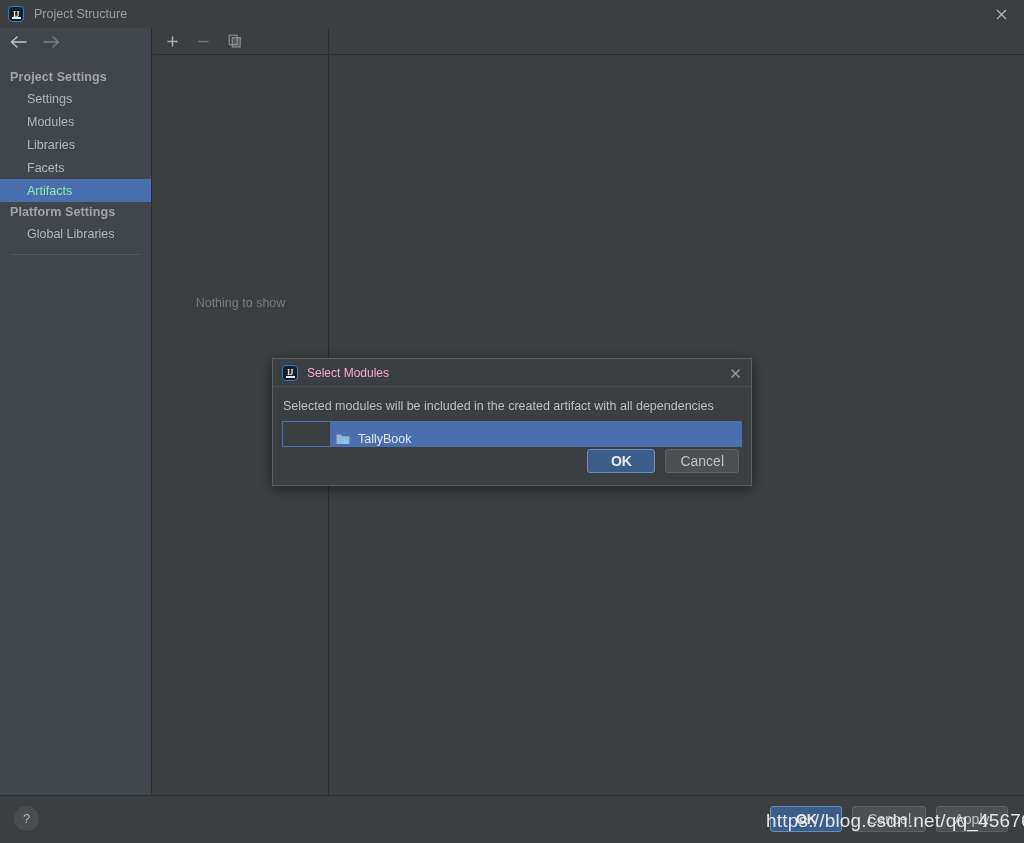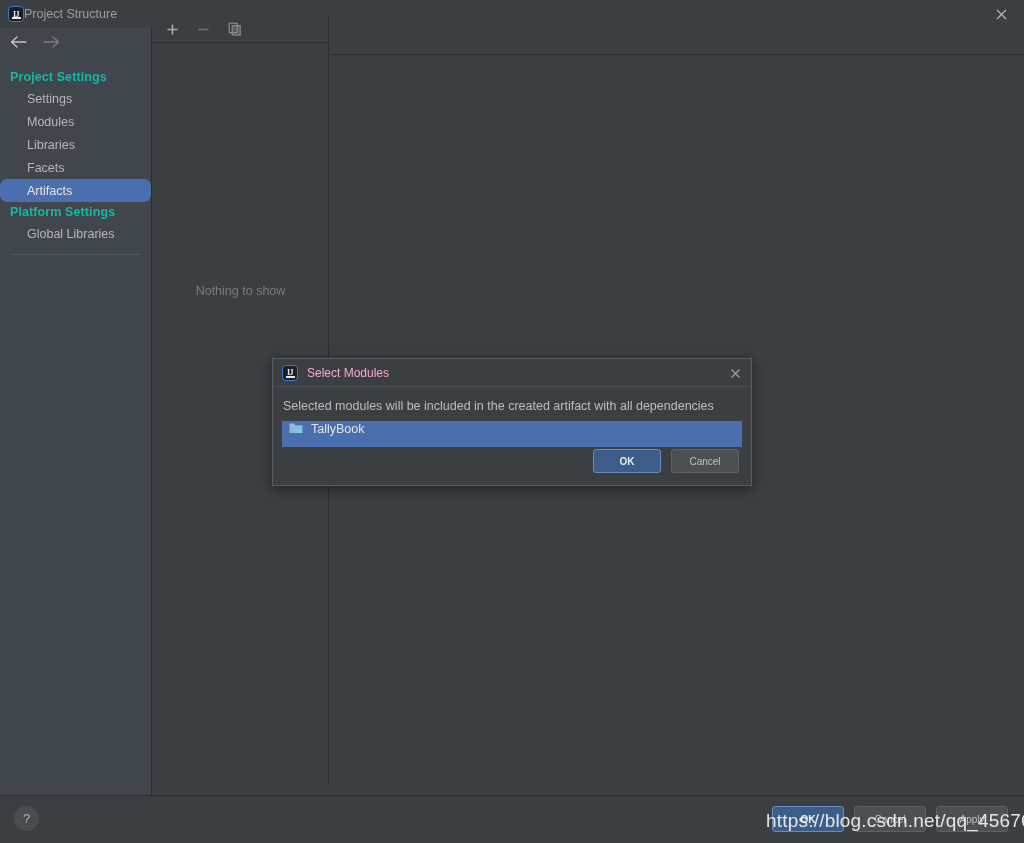--- a/index.html
+++ b/index.html
@@ -32,21 +32,21 @@
     letter-spacing: -0.5px;
     font-family: "Liberation Serif", serif;
     position: relative;
   }
   .ij-logo::after {
     content: ""; position: absolute;
     left: 2.5px; right: 2.5px; bottom: 2px; height: 1.6px;
     background: #e8e8e8;
   }
   .title-text {
-    margin-left: 0;
+    margin-left: 10px;
     font-size: 12.5px;
     color: #9a9da1;
   }
   .win-close {
     position: absolute; right: 0; top: 0;
     width: 46px; height: 28px;
     display: flex; align-items: center; justify-content: center;
     color: #b6b8ba; font-size: 15px;
     cursor: pointer;
   }
@@ -72,44 +72,43 @@
   }
   .nav-arrow svg { display: block; }
   .nav-back { color: #c3c5c7; }
   .nav-fwd  { color: #7a7d81; }
 
   .side-list { padding-top: 12px; }
   .side-group {
     padding: 3px 0 3px 10px;
     font-size: 12.5px;
     font-weight: bold;
-    color: #14b8a6;
+    color: #a3a3a3;
     letter-spacing: 0.1px;
   }
   .side-item {
     height: 23px;
     display: flex; align-items: center;
     padding-left: 27px;
     font-size: 12.5px;
     color: #b4b7ba;
     cursor: pointer;
   }
   .side-item.selected {
     background: #4b6eaf;
-    color: #e5e5e5;
-    border-radius: 7px;
+    color: #86efac;
   }
   .side-sep {
     height: 1px; background: #51555c;
     margin: 9px 10px 8px 10px;
   }
 
   
   .mid-panel {
-    position: absolute; left: 153px; top: 16px;
+    position: absolute; left: 153px; top: 28px;
     width: 176px; height: 767px;
     background: #3c3f41;
     border-right: 1px solid #2b2d30;
   }
   .mid-toolbar {
     height: 27px;
     display: flex; align-items: center;
     gap: 12px;
     padding-left: 10px;
     border-bottom: 1px solid #2b2d30;
@@ -161,21 +160,21 @@
     cursor: pointer;
   }
   .bottom-actions {
     position: absolute; right: 16px; top: 10px;
     display: flex; gap: 10px;
   }
   .btn {
     height: 26px;
     min-width: 72px;
     padding: 0 14px;
-    font-size: 10px;
+    font-size: 14px;
     display: flex; align-items: center; justify-content: center;
     border-radius: 3px;
     cursor: pointer;
   }
   .btn-primary {
     background: #3c5d8a;
     border: 1px solid #6a8bbd;
     color: #e9ebed;
     font-weight: bold;
   }
@@ -219,23 +218,24 @@
     color: #bcbfc2;
     white-space: nowrap;
   }
   .module-list {
     margin: 8px 9px 0 9px;
     border: 1px solid #4b6eaf;
   }
   .module-row {
     height: 24px;
     background: #4b6eaf;
-    display: flex; align-items: flex-start;
+    display: flex; align-items: flex-end;
     padding-left: 6px;
     cursor: pointer;
+    margin-left: 47px;
   }
   .module-icon {
     width: 14px; height: 13px;
     position: relative;
     margin-right: 8px;
     flex: none;
   }
   .module-icon svg { display: block; }
   .module-name {
     font-size: 12.5px;

